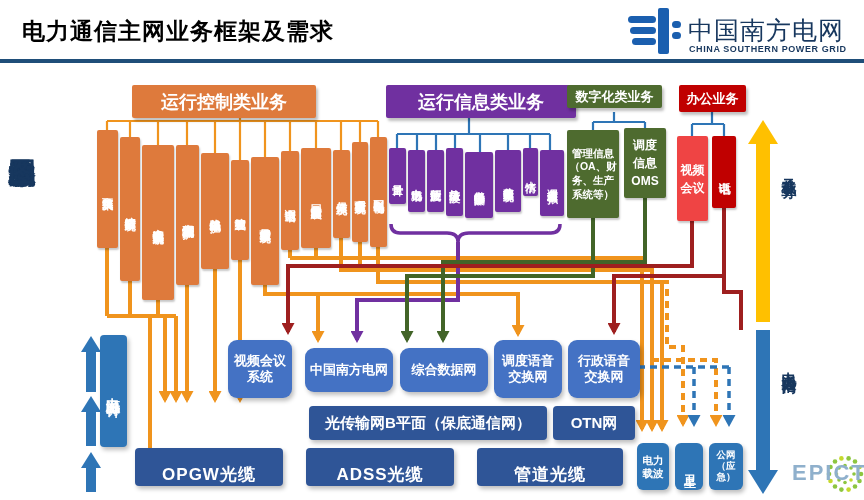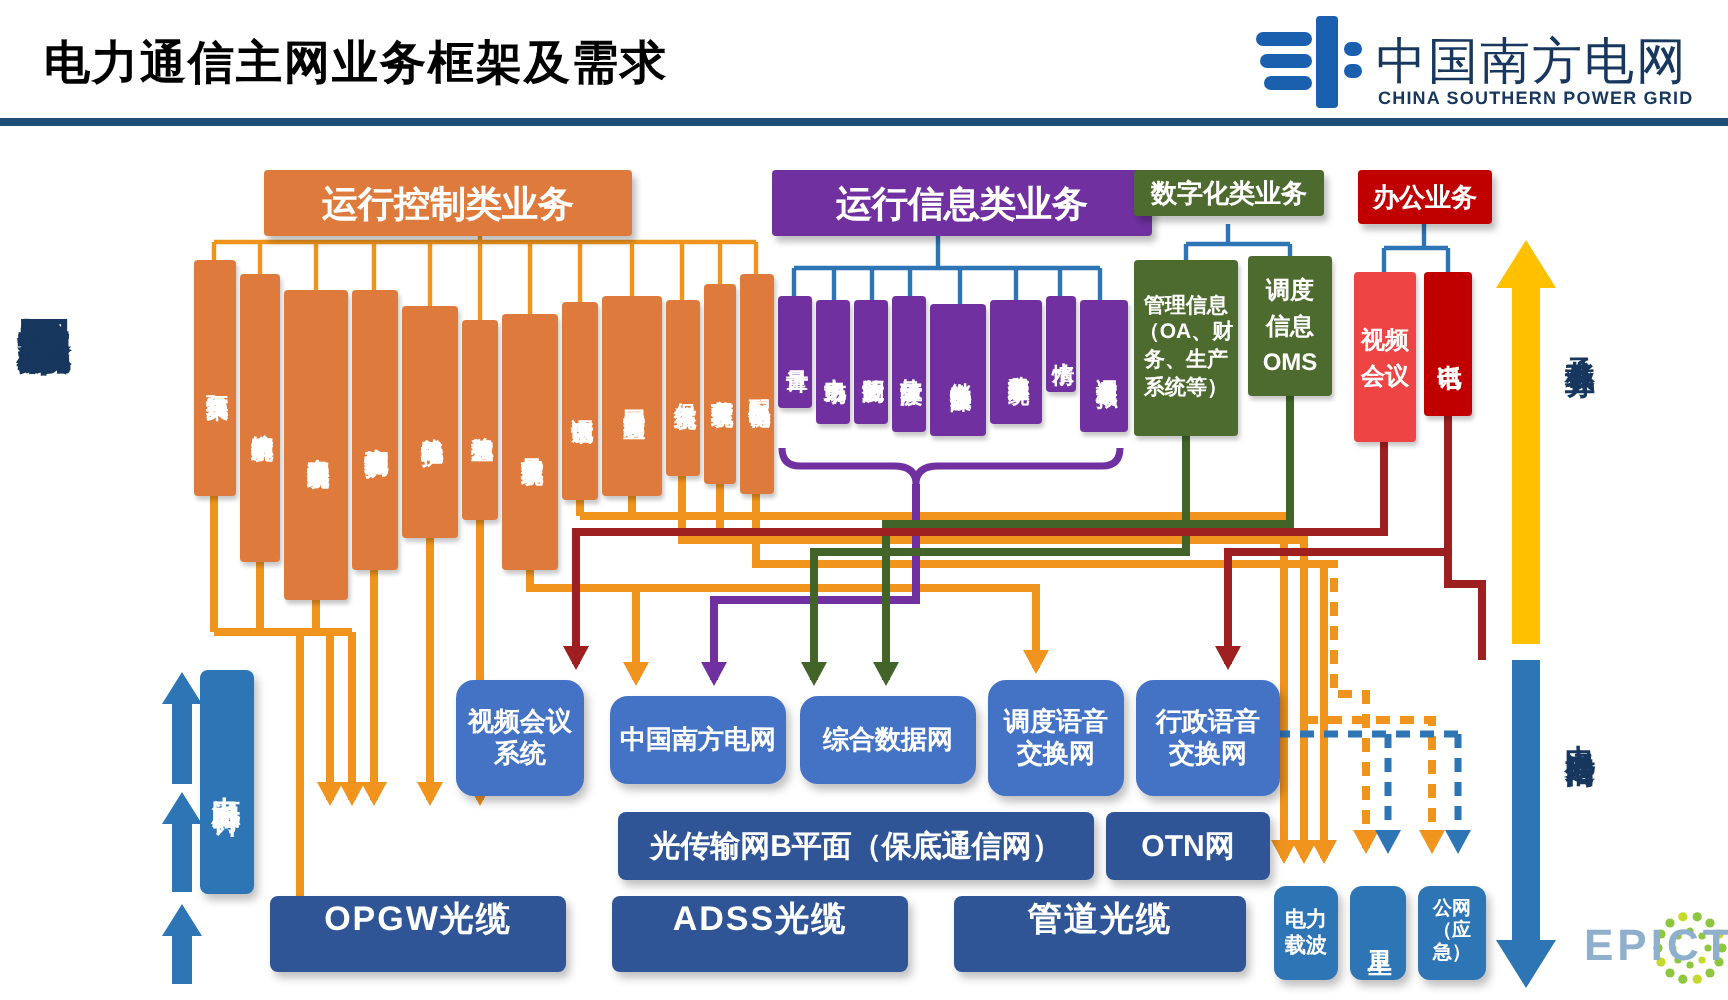--- a/index.html
+++ b/index.html
@@ -20,21 +20,21 @@
   .vbox{position:absolute;color:#fff;font-weight:bold;display:flex;align-items:center;justify-content:center;
         border-radius:2px;box-shadow:1px 2px 2px rgba(0,0,0,.22)}
   .vbox .txt{writing-mode:vertical-lr;text-orientation:upright;line-height:1.12;letter-spacing:0.5px}
   .hbox{position:absolute;color:#fff;font-weight:bold;display:flex;align-items:center;justify-content:center;
         border-radius:2px;box-shadow:1px 2px 2px rgba(0,0,0,.22);text-align:center;word-break:break-all}
   
   .nbox{position:absolute;background:#4472C4;color:#fff;font-weight:bold;display:flex;align-items:center;justify-content:center;
         border-radius:9px;font-size:13px;text-align:center;box-shadow:2px 3px 4px rgba(0,0,0,.25);line-height:1.25}
   .tbox{position:absolute;background:#2F5597;color:#fff;font-weight:bold;display:flex;align-items:center;justify-content:center;
         border-radius:4px;font-size:15px;box-shadow:2px 3px 4px rgba(0,0,0,.25)}
-  .cbox{position:absolute;background:#2F5597;color:#fff;font-weight:bold;display:flex;align-items:flex-start;justify-content:center;
+  .cbox{position:absolute;background:#2F5597;color:#fff;font-weight:bold;display:flex;align-items:flex-end;justify-content:center;
         border-radius:4px;font-size:17px;box-shadow:2px 3px 4px rgba(0,0,0,.25);letter-spacing:1px}
   .achan{position:absolute;background:#2E75B6;color:#fff;font-weight:bold;display:flex;align-items:center;justify-content:center;
         border-radius:6px;box-shadow:2px 3px 4px rgba(0,0,0,.25);text-align:center;word-break:break-all;line-height:1.15}
   #power-clock{position:absolute;left:100px;top:335px;width:27px;height:112px;background:#2E75B6;color:#fff;
         font-weight:bold;display:flex;align-items:center;justify-content:center;border-radius:4px;
         box-shadow:2px 3px 4px rgba(0,0,0,.25)}
   #power-clock .txt{writing-mode:vertical-lr;text-orientation:upright;font-size:14px;letter-spacing:2px}
   .side-arrow-label{position:absolute;writing-mode:vertical-lr;text-orientation:upright;font-size:15px;
         font-weight:bold;color:#17375E;letter-spacing:2px}
   #epict-text{position:absolute;left:792px;top:460px;font-size:22px;font-weight:bold;color:#8FB0CC;letter-spacing:2px}

